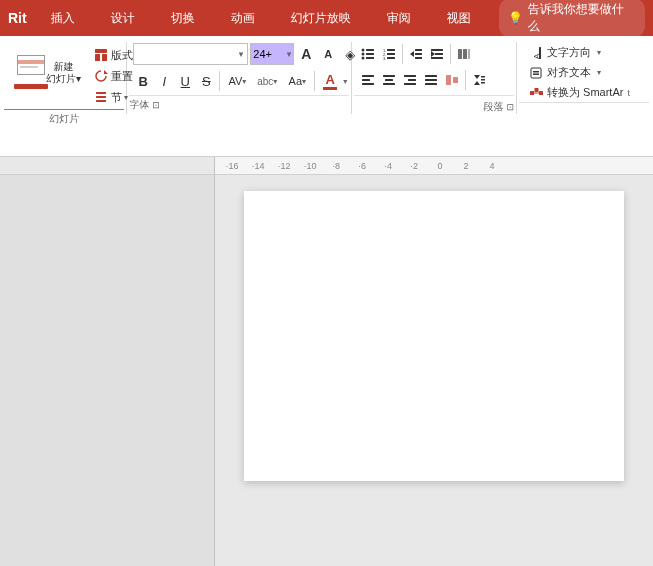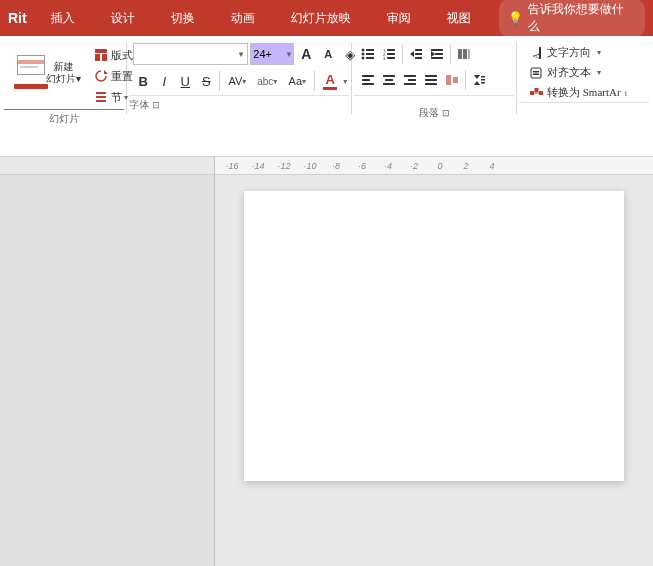--- a/index.html
+++ b/index.html
@@ -220,21 +220,20 @@
       display: flex;
       align-items: center;
       height: 100%;
       padding: 0 4px;
       font-size: 9px;
       color: #888;
       gap: 0;
       position: absolute;
       left: 0;
       top: 0;
-      font-style: italic;
     }
 
     
     .content-area {
       display: flex;
       flex: 1;
       height: calc(566px - 36px - 92px - 18px);
       background: #e8e8e8;
     }
     .slide-panel {
@@ -535,29 +534,29 @@
             <svg width="14" height="14" viewBox="0 0 14 14">
                 <polygon points="2,2 5,6 8,2" fill="#333"></polygon>
                 <polygon points="2,12 5,8 8,12" fill="#333"></polygon>
                 <rect x="9" y="3" width="4" height="1.5" fill="#333" rx="0.3"></rect>
                 <rect x="9" y="6" width="4" height="1.5" fill="#333" rx="0.3"></rect>
                 <rect x="9" y="9" width="4" height="1.5" fill="#333" rx="0.3"></rect>
               </svg>
           </div>
         </div>
       </div>
-      <div style="font-size:10px;color:#666;text-align:center;width:100%;padding-top:10px;border-top:1px solid #e0e0e0;margin-top:2px;display:flex;align-items:center;justify-content:center;gap:3px;">
+      <div style="font-size:10px;color:#666;text-align:center;width:100%;padding-top:4px;border-top:1px solid #e0e0e0;margin-top:2px;display:flex;align-items:center;justify-content:flex-end;gap:3px;">
         <span>段落</span>
         <span style="font-size:9px;cursor:pointer;">⊡</span>
       </div>
     </div>
 
     <div class="section-divider"></div>
 
-    <div class="section-wrapper" style="min-width:130px;padding-bottom:16px;font-family:Liberation Serif, serif;">
+    <div class="section-wrapper" style="min-width:130px;padding-bottom:16px;">
       <div style="padding:3px 6px 0 6px;display:flex;flex-direction:column;gap:1px;">
         <div class="smartart-btn">
           <svg width="14" height="14" viewBox="0 0 14 14">
               <text x="1" y="10" font-size="8" fill="#333" transform="rotate(-90,7,7)">A</text>
               <rect x="10" y="1" width="2" height="12" fill="#333" rx="0.5"></rect>
             </svg>
           <span>文字方向</span>
           <span style="font-size:8px;color:#666;margin-left:2px;">▾</span>
         </div>
         <div class="smartart-btn">

